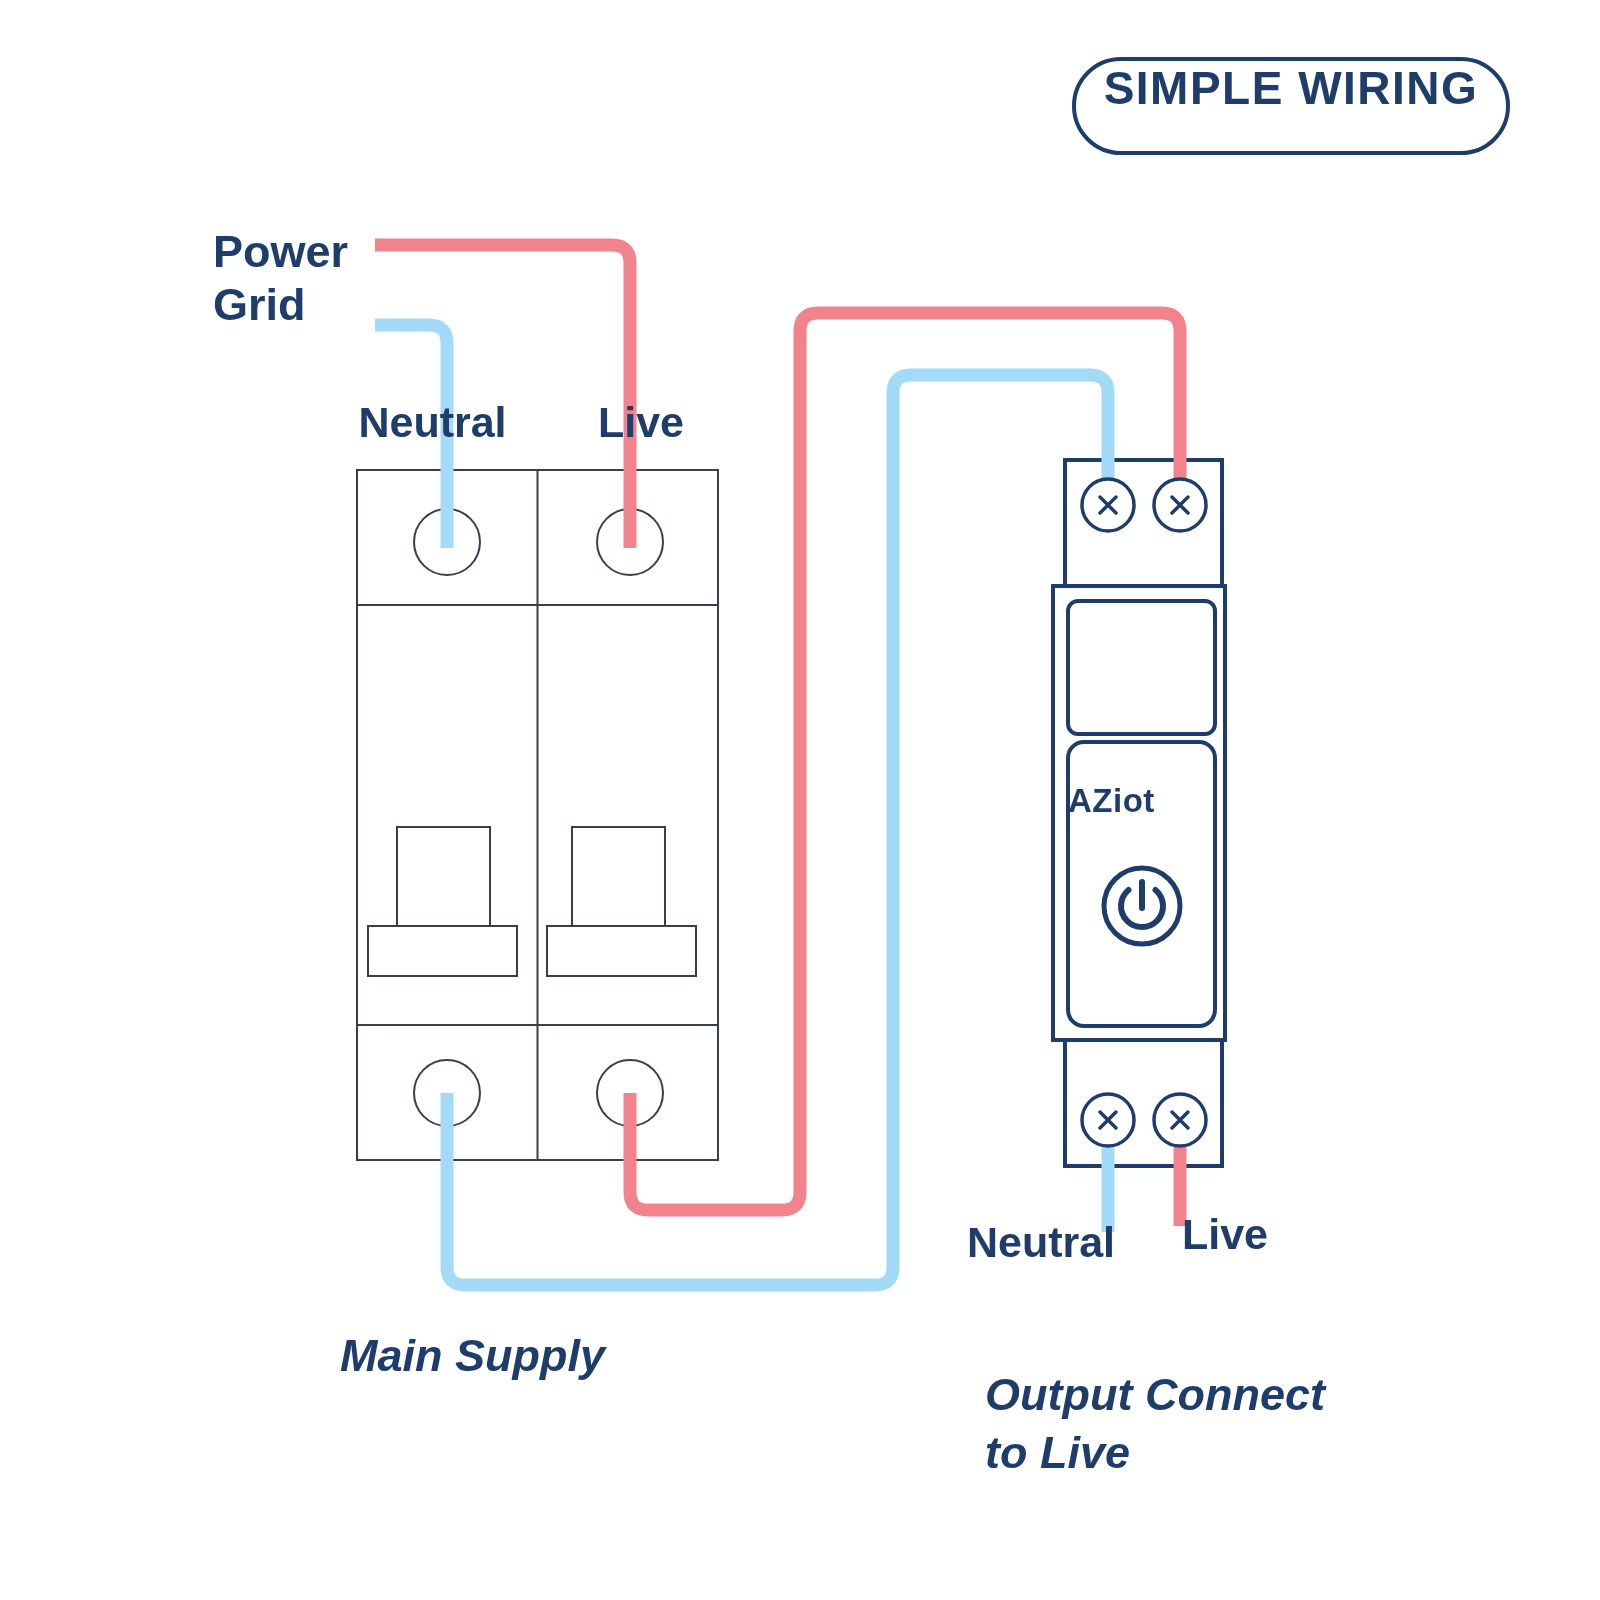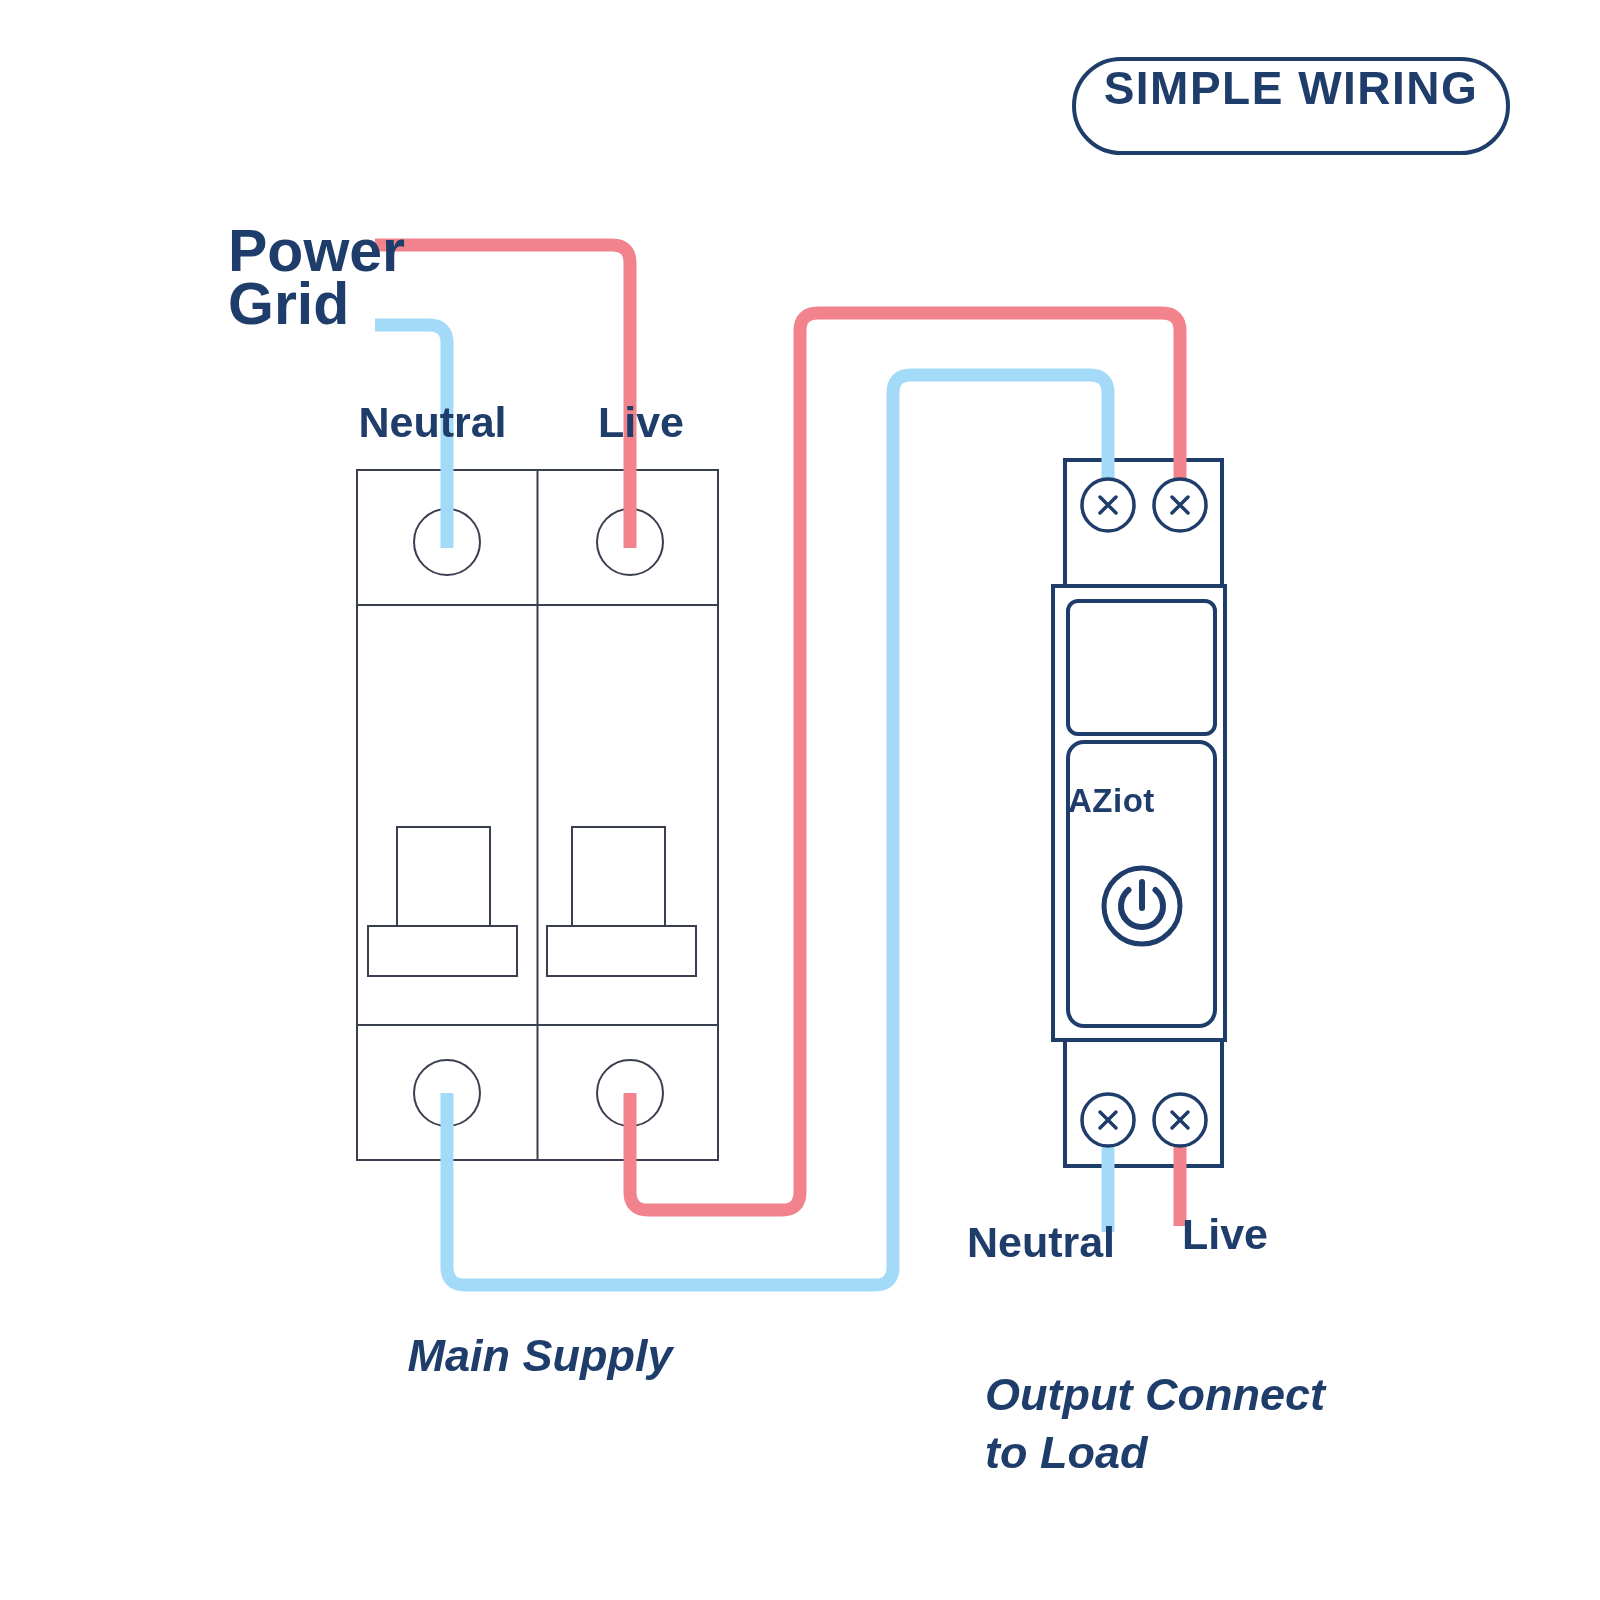--- a/index.html
+++ b/index.html
@@ -20,24 +20,24 @@
   .badge{
     position:absolute;
     left:1072px;top:57px;width:438px;height:98px;
     box-sizing:border-box;
     border:4px solid #1F3D6B;
     border-radius:52px;
     display:flex;align-items:flex-start;justify-content:center;
     color:#1F3D6B;
     font-size:46px;font-weight:700;letter-spacing:1.5px;
   }
-  .power-grid{left:213px;top:225px;font-size:59px;line-height:53px;margin-left:15px;}
+  .power-grid{left:213px;top:225px;font-size:45px;line-height:53px;}
   .neutral-top{left:335px;top:398px;width:195px;text-align:center;font-size:43px;}
   .live-top{left:566px;top:398px;width:150px;text-align:center;font-size:43px;}
-  .main-supply{left:340px;top:1330px;width:400px;text-align:center;font-size:45px;font-style:italic;font-weight:600;}
+  .main-supply{left:340px;top:1330px;width:400px;text-align:left;font-size:45px;font-style:italic;font-weight:600;}
   .neutral-bottom{left:941px;top:1218px;width:200px;text-align:center;font-size:43px;}
   .live-bottom{left:1150px;top:1210px;width:150px;text-align:center;font-size:43px;}
   .output-load{left:985px;top:1328px;font-size:45px;font-style:italic;font-weight:600;line-height:58px;margin-top:38px;}
   .aziot-logo{left:1068px;top:782px;width:147px;text-align:left;font-size:33px;letter-spacing:0.5px;}
 </style>
 </head>
 <body>
 
 <div id="stage">
 
@@ -101,15 +101,15 @@
 
   <div class="lbl neutral-top">Neutral</div>
   <div class="lbl live-top">Live</div>
   <div class="lbl main-supply">Main Supply</div>
 
   <div class="lbl aziot-logo">AZiot</div>
 
   <div class="lbl neutral-bottom">Neutral</div>
   <div class="lbl live-bottom">Live</div>
 
-  <div class="lbl output-load"><span>Output Connect</span><br><span>to Load</span></div>
+  <div class="lbl output-load"><span>Output Connect</span><br><span>to Live</span></div>
 
 </div>
 
 </body></html>

